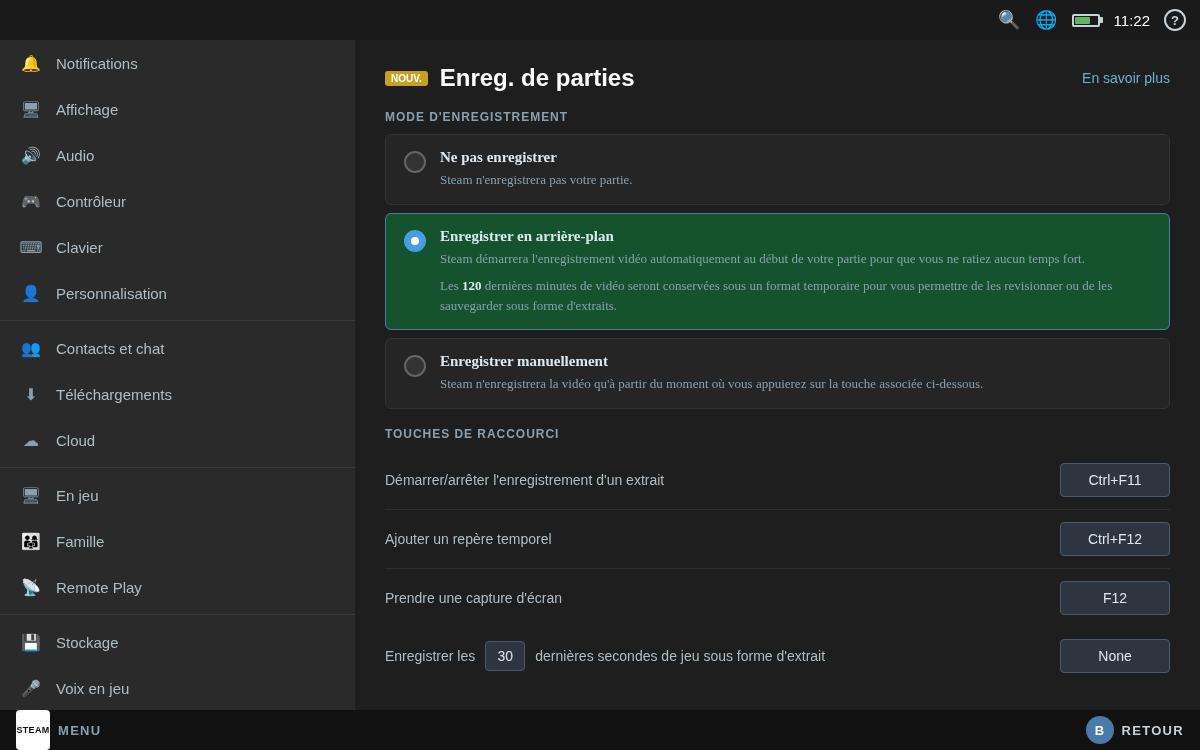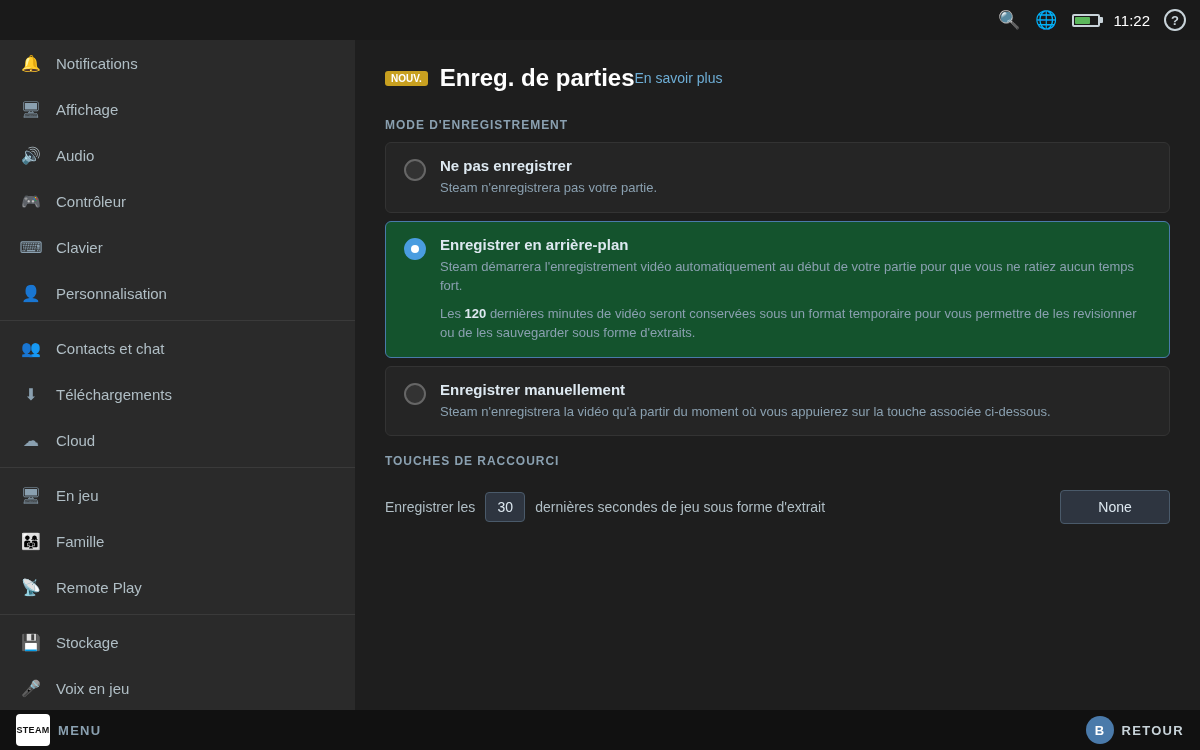--- a/index.html
+++ b/index.html
@@ -131,22 +131,22 @@
       flex: 1;
       background: #1e1e1e;
       overflow-y: auto;
       padding: 24px 30px;
     }
 
     
     .page-header {
       display: flex;
       align-items: center;
-      justify-content: flex-start;
-      margin-bottom: 26px;
+      justify-content: space-between;
+      margin-bottom: 18px;
     }
     .page-title-row {
       display: flex;
       align-items: center;
       gap: 12px;
     }
     .badge-nouv {
       background: #c8a020;
       color: #fff;
       font-size: 10px;
@@ -180,20 +180,21 @@
     .record-option {
       background: #252525;
       border: 1px solid #333;
       border-radius: 6px;
       padding: 14px 18px;
       margin-bottom: 8px;
       display: flex;
       align-items: flex-start;
       gap: 14px;
       cursor: pointer;
+      font-family: Liberation Serif, serif;
     }
     .record-option.selected {
       background: #14532d;
       border-color: #4a7aaa;
     }
     .radio-circle {
       width: 22px;
       height: 22px;
       border-radius: 50%;
       border: 2px solid #666;
@@ -290,21 +291,21 @@
       justify-content: space-between;
       padding: 0 16px;
     }
     .steam-logo {
       display: flex;
       align-items: center;
       gap: 8px;
     }
     .steam-logo-mark {
       width: 34px;
-      height: 32px;
+      height: 40px;
       background: #fff;
       border-radius: 4px;
       display: flex;
       align-items: center;
       justify-content: center;
       font-size: 9px;
       font-weight: bold;
       color: #111;
       letter-spacing: 0.03em;
     }
@@ -450,20 +451,34 @@
         <div class="record-option">
           <div class="radio-circle"></div>
           <div class="record-option-text">
             <div class="record-option-title">Enregistrer manuellement</div>
             <div class="record-option-desc">Steam n'enregistrera la vidéo qu'à partir du moment où vous appuierez sur la touche associée ci-dessous.</div>
           </div>
         </div>
       </div>
 
     <div class="section-label">TOUCHES DE RACCOURCI</div>
+    <div id="shortcuts-list">
+        <div class="shortcut-row">
+          <span>Démarrer/arrêter l'enregistrement d'un extrait</span>
+          <div class="shortcut-btn">Ctrl+F11</div>
+        </div>
+        <div class="shortcut-row">
+          <span>Ajouter un repère temporel</span>
+          <div class="shortcut-btn">Ctrl+F12</div>
+        </div>
+        <div class="shortcut-row">
+          <span>Prendre une capture d'écran</span>
+          <div class="shortcut-btn">F12</div>
+        </div>
+      </div>
 
     <div class="shortcut-row">
       <div class="shortcut-row-inline">
         <span>Enregistrer les</span>
         <input class="shortcut-input" type="text" value="30" style="">
         <span>dernières secondes de jeu sous forme d'extrait</span>
       </div>
       <div class="shortcut-btn">None</div>
     </div>
 

